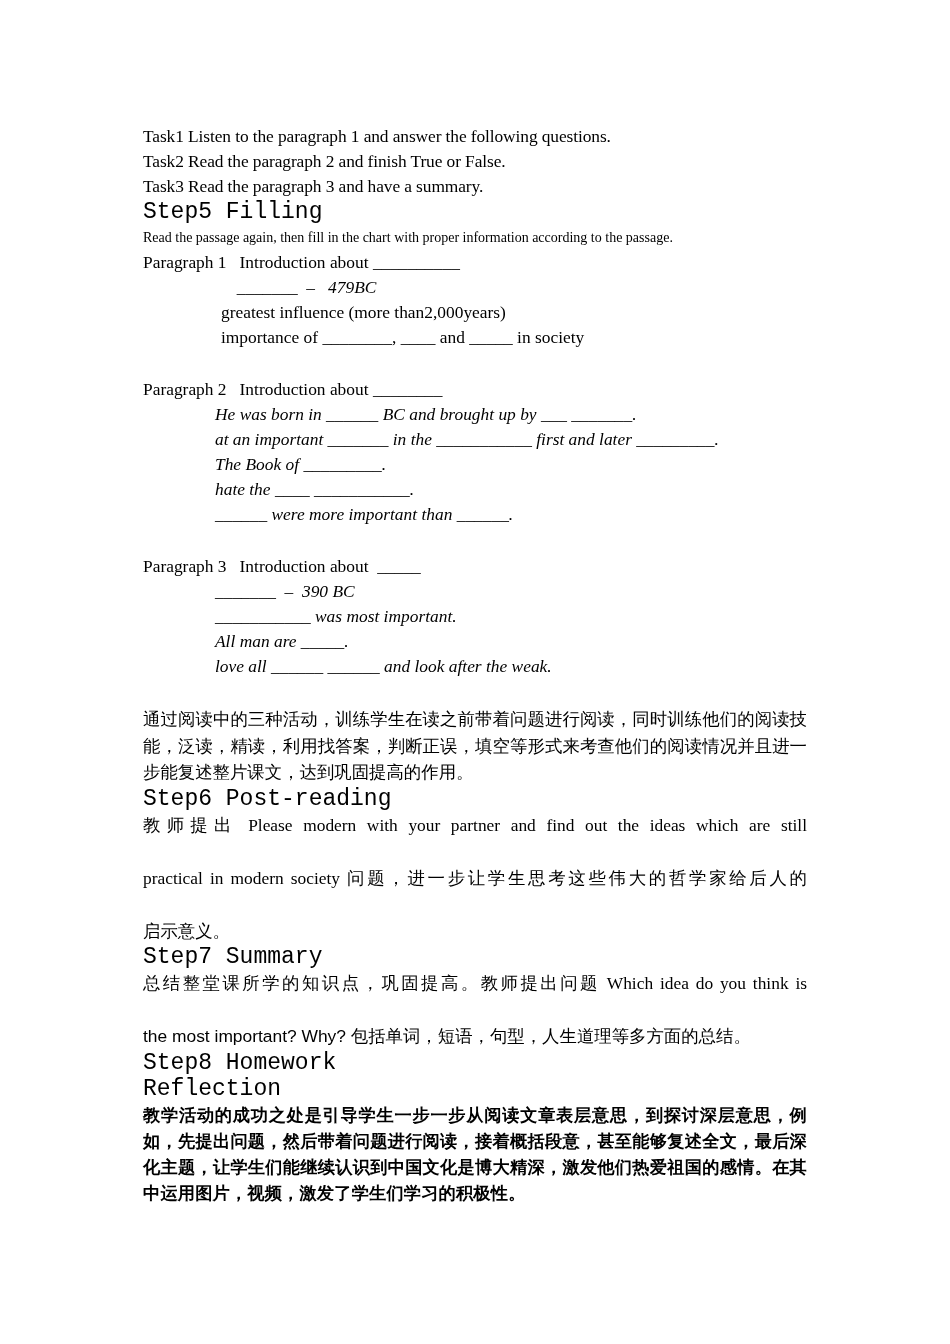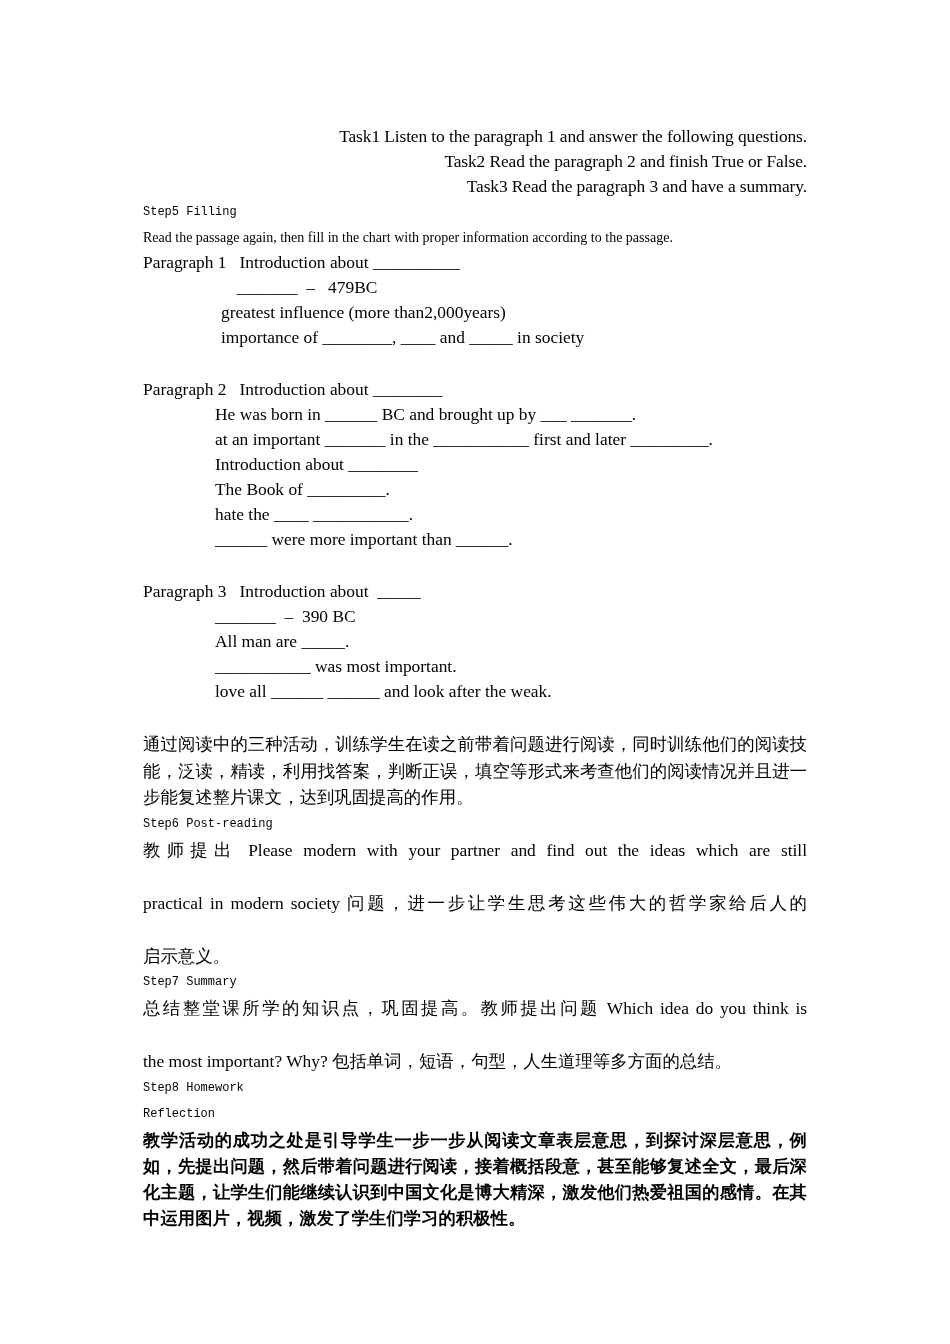--- a/index.html
+++ b/index.html
@@ -23,42 +23,41 @@
     width: 664px;
   }
 
   
   .line {
     font-family: "Liberation Serif", "DejaVu Serif", serif;
     font-size: 17.4px;
     line-height: 25px;
     white-space: pre;
     letter-spacing: -0.1px;
-    text-align: right;
   }
 
   
   .step-head {
     font-family: "Liberation Mono", "DejaVu Sans Mono", monospace;
-    font-size: 12px;
+    font-size: 23px;
     line-height: 26px;
     white-space: pre;
     letter-spacing: 0px;
   }
 
   
   .para {
     font-size: 14px;
     line-height: 25px;
     text-align: justify;
   }
 
   
   .cn {
-    font-family: Liberation Serif, serif;
+    font-family: Liberation Sans, sans-serif;
     font-size: 17.4px;
     line-height: 26.5px;
     text-align: justify;
     text-justify: inter-character;
   }
   .cn-bold {
     font-family: "Liberation Sans", "DejaVu Sans", sans-serif;
     font-weight: bold;
     font-size: 17.2px;
     line-height: 26px;
@@ -80,21 +79,21 @@
     width: 100%;
   }
 
   
   .chart-line {
     font-size: 17.4px;
     line-height: 25px;
     white-space: pre;
   }
   .ind1 { padding-left: 0px; }
-  .ind2 { padding-left: 72px; }
+  .ind2 { padding-left: 72px; font-style: italic; }
   .ind3 { padding-left: 78px; }
   .gap-md { height: 27px; }
 </style>
 </head>
 <body>
 
 <div class="page">
 
   <div class="line">Task1 Listen to the paragraph 1 and answer the following questions.</div>
   <div class="line">Task2 Read the paragraph 2 and finish True or False.</div>
@@ -106,31 +105,30 @@
   <div class="chart-line ind1">Paragraph 1   Introduction about __________</div>
   <div class="chart-line ind2">     _______  –   479BC</div>
   <div class="chart-line ind3">greatest influence (more than2,000years)</div>
   <div class="chart-line ind3">importance of ________, ____ and _____ in society</div>
 
   <div class="gap-md"></div>
 
   <div class="chart-line ind1">Paragraph 2   Introduction about ________</div>
   <div class="chart-line ind2">He was born in ______ BC and brought up by ___ _______.</div>
   <div class="chart-line ind2">at an important _______ in the ___________ first and later _________.</div>
-  <div class="chart-line ind2">Introduction about ________</div>
   <div class="chart-line ind2">The Book of _________.</div>
   <div class="chart-line ind2">hate the ____ ___________.</div>
   <div class="chart-line ind2">______ were more important than ______.</div>
 
   <div class="gap-md"></div>
 
   <div class="chart-line ind1">Paragraph 3   Introduction about  _____</div>
   <div class="chart-line ind2">_______  –  390 BC</div>
+  <div class="chart-line ind2">___________ was most important.</div>
   <div class="chart-line ind2">All man are _____.</div>
-  <div class="chart-line ind2">___________ was most important.</div>
   <div class="chart-line ind2">love all ______ ______ and look after the weak.</div>
 
   <div class="gap-md"></div>
 
   <div class="cn">通过阅读中的三种活动，训练学生在读之前带着问题进行阅读，同时训练他们的阅读技能，泛读，精读，利用找答案，判断正误，填空等形式来考查他们的阅读情况并且进一步能复述整片课文，达到巩固提高的作用。</div>
 
   <div class="step-head">Step6 Post-reading</div>
   <div class="jline">教师提出 Please modern with your partner and find out the ideas which are still</div>
   <div class="jline">practical in modern society 问题，进一步让学生思考这些伟大的哲学家给后人的</div>
   <div class="cn">启示意义。</div>

